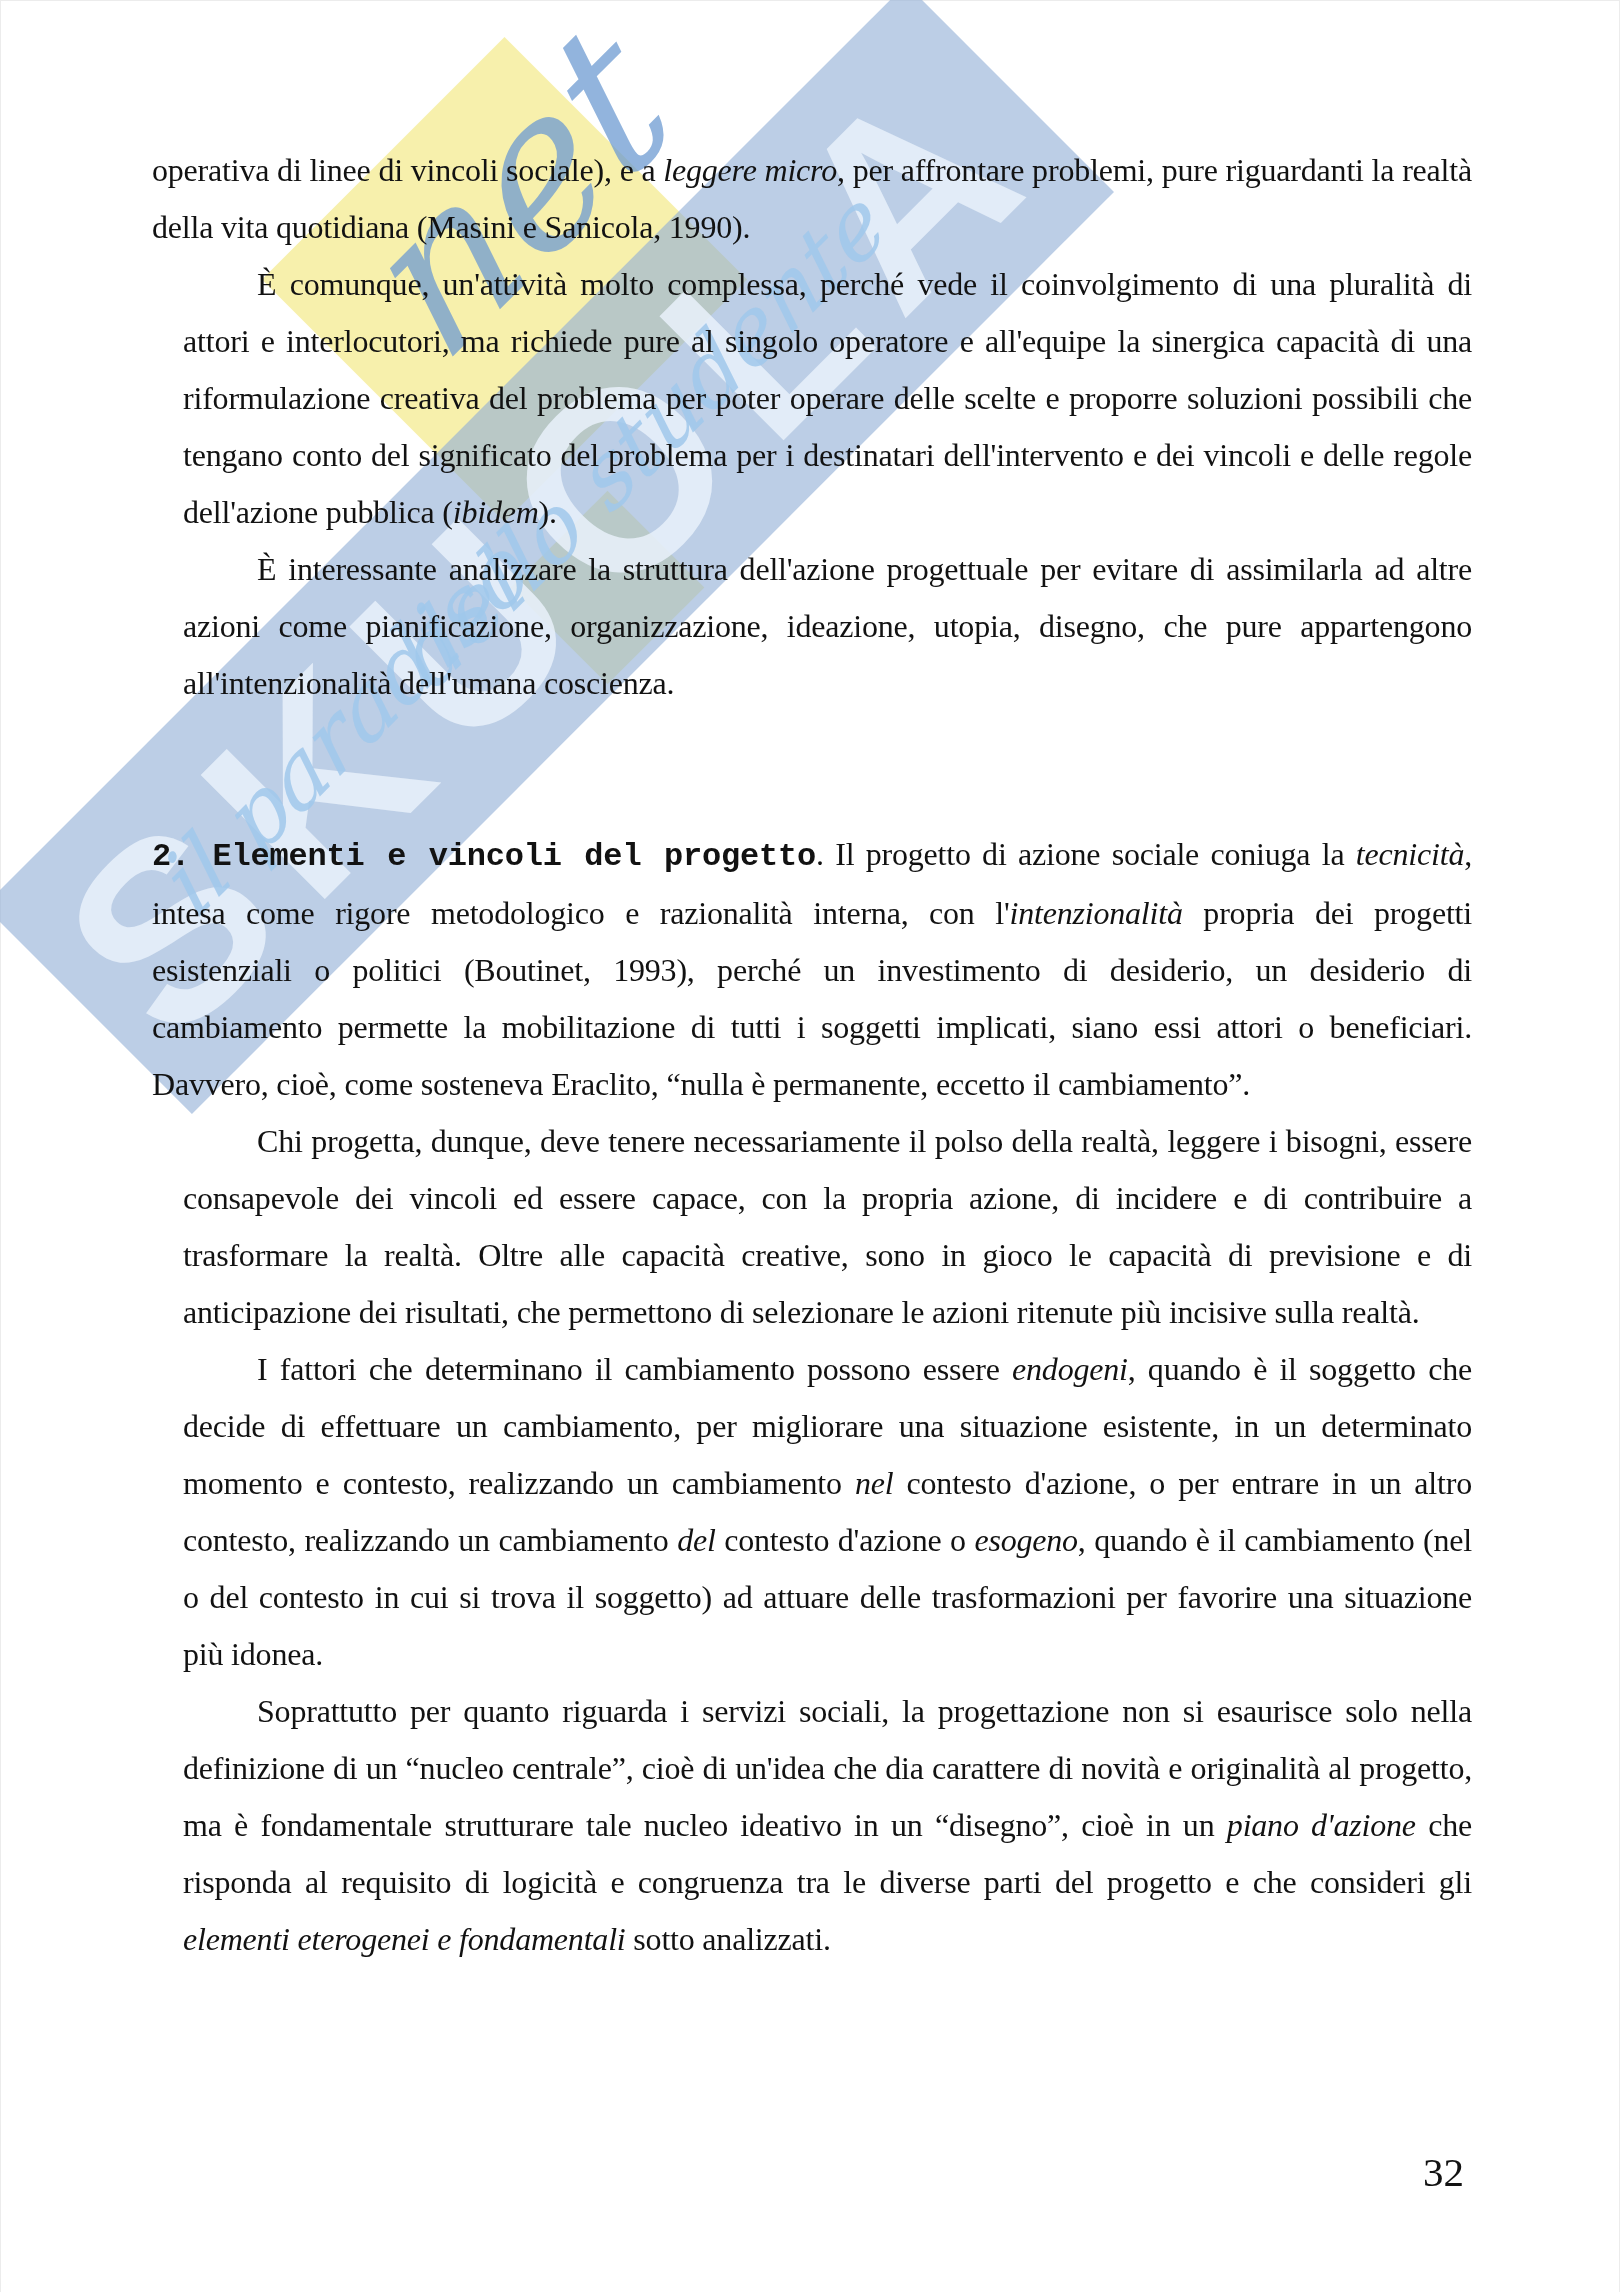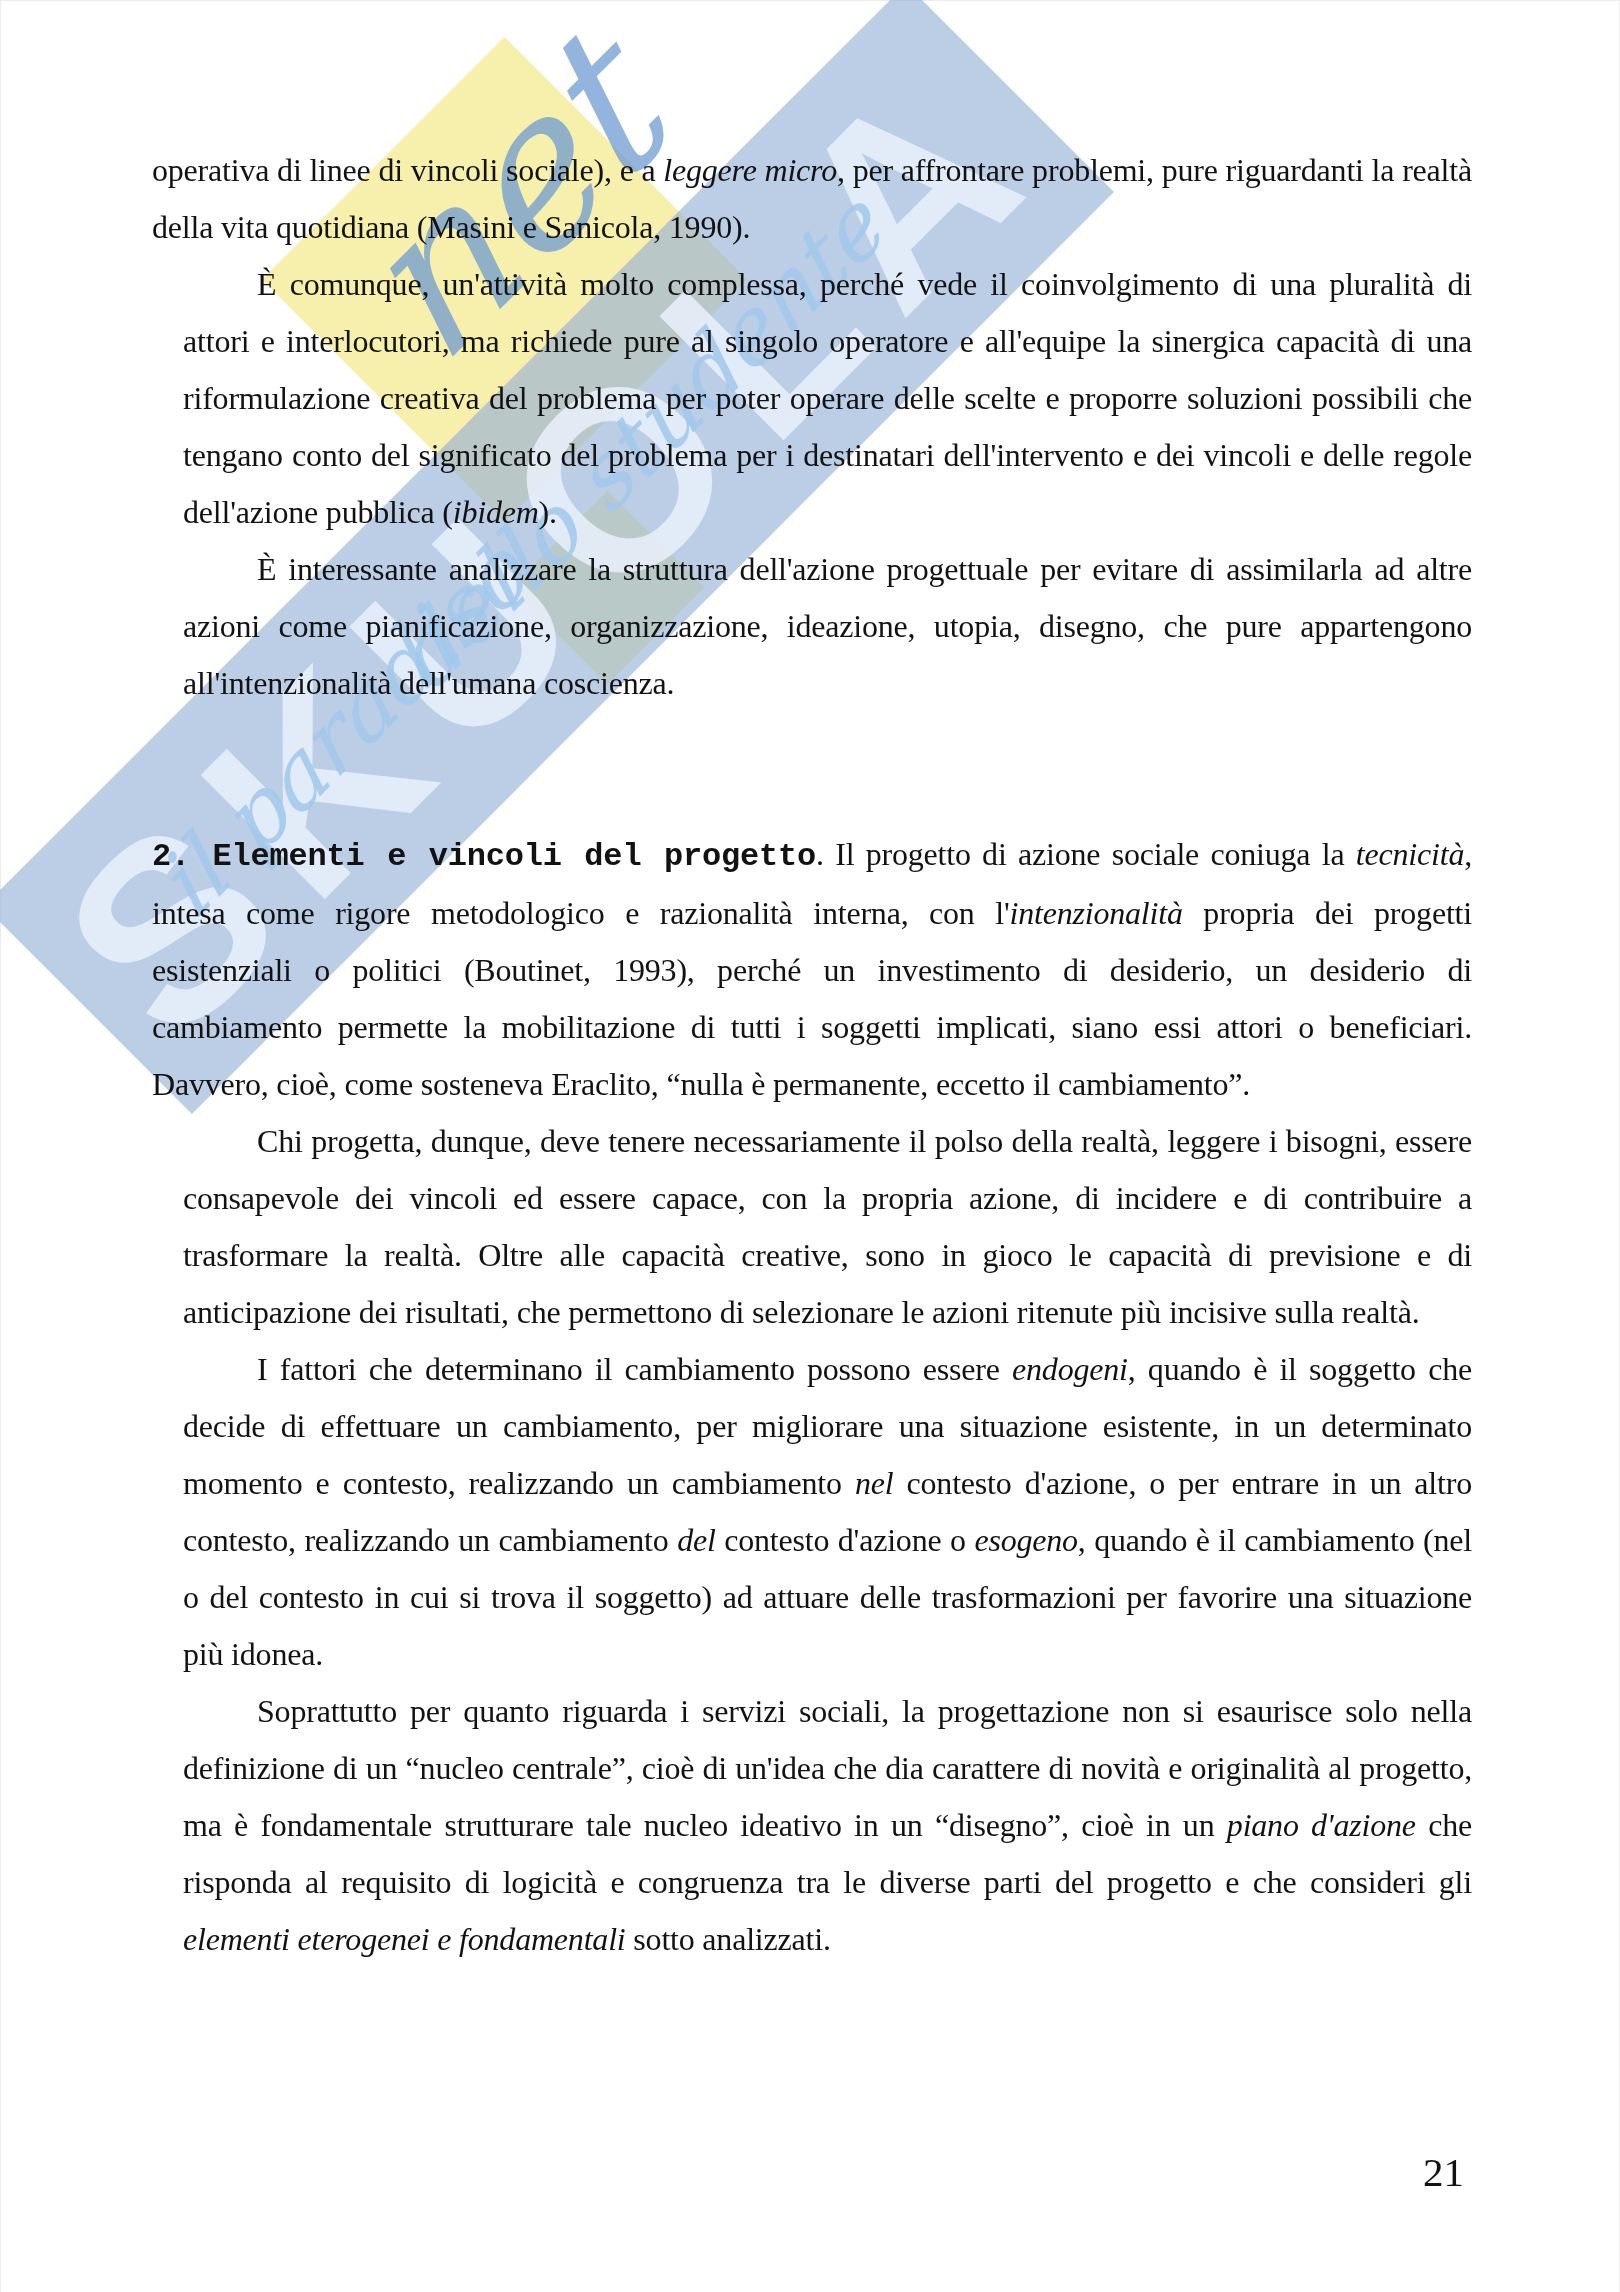--- a/index.html
+++ b/index.html
@@ -112,15 +112,15 @@
   <main class="text-block">
       <p class=""><span class="run-normal">operativa di linee di vincoli sociale), e a </span><span class="run-italic">leggere micro</span><span class="run-normal">, per affrontare problemi, pure riguardanti la realtà della vita quotidiana (Masini e Sanicola, 1990).</span></p>
       <p class="indent "><span class="run-normal">È comunque, un'attività molto complessa, perché vede il coinvolgimento di una pluralità di attori e interlocutori, ma richiede pure al singolo operatore e all'equipe la sinergica capacità di una riformulazione creativa del problema per poter operare delle scelte e proporre soluzioni possibili che tengano conto del significato del problema per i destinatari dell'intervento e dei vincoli e delle regole dell'azione pubblica  (</span><span class="run-italic">ibidem</span><span class="run-normal">).</span></p>
       <p class="indent "><span class="run-normal">È interessante analizzare la struttura dell'azione progettuale per  evitare di assimilarla ad altre azioni come pianificazione, organizzazione, ideazione, utopia, disegno, che pure appartengono all'intenzionalità dell'umana coscienza.</span></p>
       <p class="space-before"><span class="run-bold">2. Elementi e vincoli del progetto</span><span class="run-normal">. Il progetto di azione sociale coniuga la </span><span class="run-italic">tecnicità</span><span class="run-normal">, intesa come rigore metodologico e razionalità interna, con l'</span><span class="run-italic">intenzionalità</span><span class="run-normal"> propria dei progetti esistenziali o politici (Boutinet, 1993), perché un investimento di desiderio, un desiderio di cambiamento permette la mobilitazione di tutti i soggetti implicati, siano essi attori o beneficiari. Davvero, cioè, come sosteneva Eraclito, “nulla è permanente, eccetto il cambiamento”.</span></p>
       <p class="indent "><span class="run-normal">Chi progetta, dunque, deve tenere necessariamente il polso della realtà, leggere i bisogni, essere consapevole dei vincoli ed essere capace, con la propria azione, di incidere e di contribuire a trasformare la realtà. Oltre alle capacità creative, sono in gioco le capacità di previsione e di anticipazione dei risultati, che permettono di selezionare le azioni ritenute più incisive sulla realtà.</span></p>
       <p class="indent "><span class="run-normal">I fattori che determinano il cambiamento possono essere </span><span class="run-italic">endogeni</span><span class="run-normal">, quando è il soggetto che decide di effettuare un cambiamento, per migliorare una situazione esistente, in un determinato momento e contesto, realizzando un cambiamento </span><span class="run-italic">nel</span><span class="run-normal"> contesto d'azione, o per entrare in un altro contesto, realizzando un cambiamento </span><span class="run-italic">del</span><span class="run-normal"> contesto d'azione o </span><span class="run-italic">esogeno</span><span class="run-normal">, quando è il cambiamento (nel o del contesto in cui si trova il soggetto) ad attuare delle trasformazioni per favorire una situazione più idonea.</span></p>
       <p class="indent "><span class="run-normal">Soprattutto per quanto riguarda i servizi sociali, la progettazione non si esaurisce solo nella definizione di un “nucleo centrale”, cioè di un'idea che dia carattere di novità e originalità al progetto, ma è fondamentale strutturare tale nucleo ideativo in un “disegno”, cioè in un </span><span class="run-italic">piano d'azione</span><span class="run-normal"> che risponda al requisito di logicità e congruenza tra le diverse parti del progetto e che consideri gli  </span><span class="run-italic">elementi eterogenei e fondamentali</span><span class="run-normal"> sotto analizzati.</span></p>
     </main>
 
-  <div class="footer-page-number">21</div>
+  <div class="footer-page-number">32</div>
 </div>
 
 
 </body></html>

